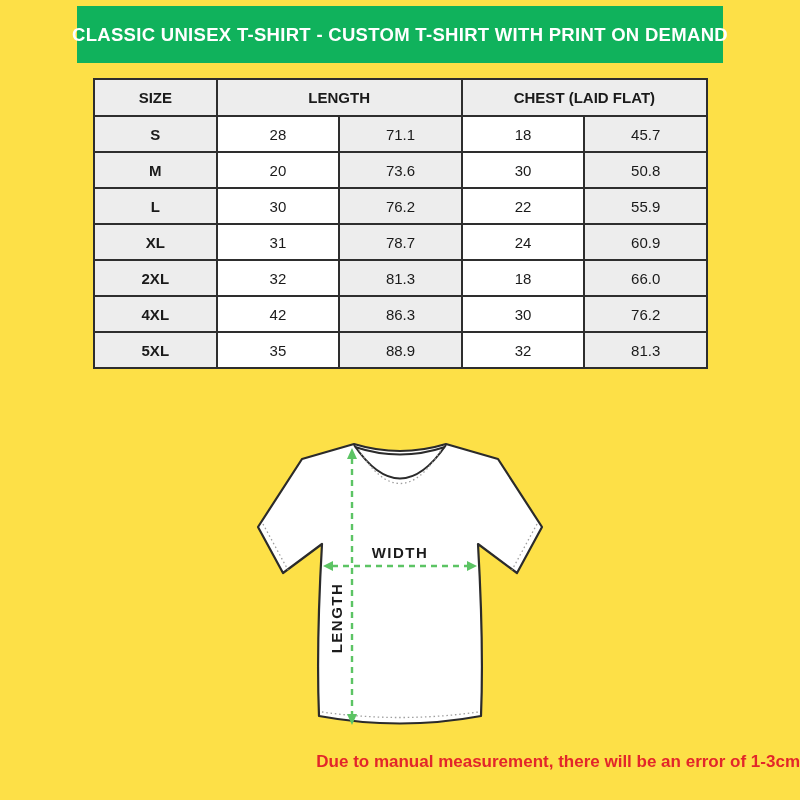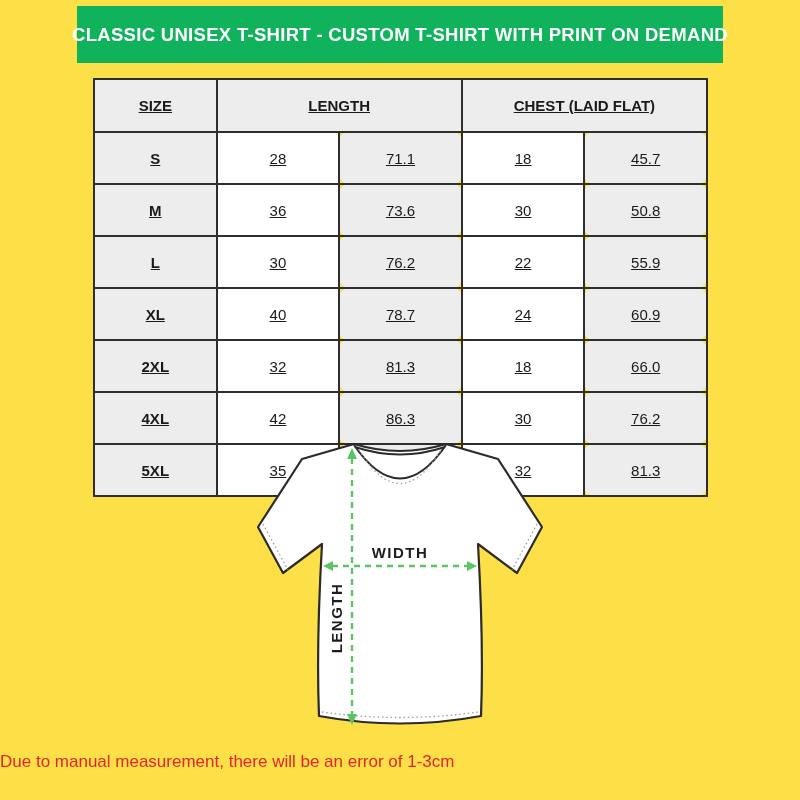--- a/index.html
+++ b/index.html
@@ -15,43 +15,43 @@
   .banner-title{
     color:#ffffff;font-weight:bold;font-size:18.5px;letter-spacing:.3px;white-space:nowrap;
   }
   
   .size-table-wrap{position:absolute;left:93px;top:78px;width:615px;}
   table.size-table{
     width:100%;border-collapse:collapse;table-layout:fixed;
     font-size:15px;color:#1a1a1a;
   }
   table.size-table th, table.size-table td{
-    border:2px solid #2e2e2e;text-align:center;vertical-align:middle;padding:8px;text-decoration:underline;
+    border:2px solid #2e2e2e;text-align:center;vertical-align:middle;padding:0;
   }
   table.size-table th{height:35px;font-weight:bold;background:#ededed;}
   table.size-table td{height:34px;}
   td.c-size{background:#ededed;font-weight:bold;}
   td.c-in{background:#ffffff;font-weight:normal;}
-  td.c-cm{background:#ededed;font-weight:normal;border-radius:9px;}
+  td.c-cm{background:#ededed;font-weight:normal;}
   
   .diagram{position:absolute;left:230px;top:431px;width:340px;height:320px;}
   .diagram svg{display:block;}
   .shirt-outline{fill:#ffffff;stroke:#2b2b2b;stroke-width:2.2;stroke-linejoin:round;}
   .shirt-line{fill:none;stroke:#2b2b2b;stroke-width:2;}
   .stitch{fill:none;stroke:#9e9e9e;stroke-width:1.3;stroke-dasharray:1.5 2.8;}
   .measure{fill:none;stroke:#5CC464;stroke-width:2.4;stroke-dasharray:6 5;}
   .measure-head{fill:#5CC464;stroke:none;}
   .measure-label{
     font-family:"Liberation Sans",sans-serif;font-weight:bold;font-size:15px;
     fill:#1c1c1c;letter-spacing:1.5px;
   }
   
   .footer-note{
-    position:absolute;left:0;top:752px;width:800px;text-align:left;
-    color:#E2262A;font-weight:normal;font-size:17px;
+    position:absolute;left:0;top:752px;width:800px;text-align:right;
+    color:#E2262A;font-weight:bold;font-size:17px;
   }
 </style>
 </head>
 <body>
 
 <div class="page">
 
   <div class="banner">
     <div class="banner-title">CLASSIC UNISEX T-SHIRT - CUSTOM T-SHIRT WITH PRINT ON DEMAND</div>
   </div>
@@ -75,35 +75,35 @@
       <tbody>
         <tr>
           <td class="c-size">S</td>
           <td class="c-in">28</td>
           <td class="c-cm">71.1</td>
           <td class="c-in">18</td>
           <td class="c-cm">45.7</td>
         </tr>
         <tr>
           <td class="c-size">M</td>
-          <td class="c-in">36</td>
+          <td class="c-in">20</td>
           <td class="c-cm">73.6</td>
           <td class="c-in">30</td>
           <td class="c-cm">50.8</td>
         </tr>
         <tr>
           <td class="c-size">L</td>
           <td class="c-in">30</td>
           <td class="c-cm">76.2</td>
           <td class="c-in">22</td>
           <td class="c-cm">55.9</td>
         </tr>
         <tr>
           <td class="c-size">XL</td>
-          <td class="c-in">40</td>
+          <td class="c-in">31</td>
           <td class="c-cm">78.7</td>
           <td class="c-in">24</td>
           <td class="c-cm">60.9</td>
         </tr>
         <tr>
           <td class="c-size">2XL</td>
           <td class="c-in">32</td>
           <td class="c-cm">81.3</td>
           <td class="c-in">18</td>
           <td class="c-cm">66.0</td>

